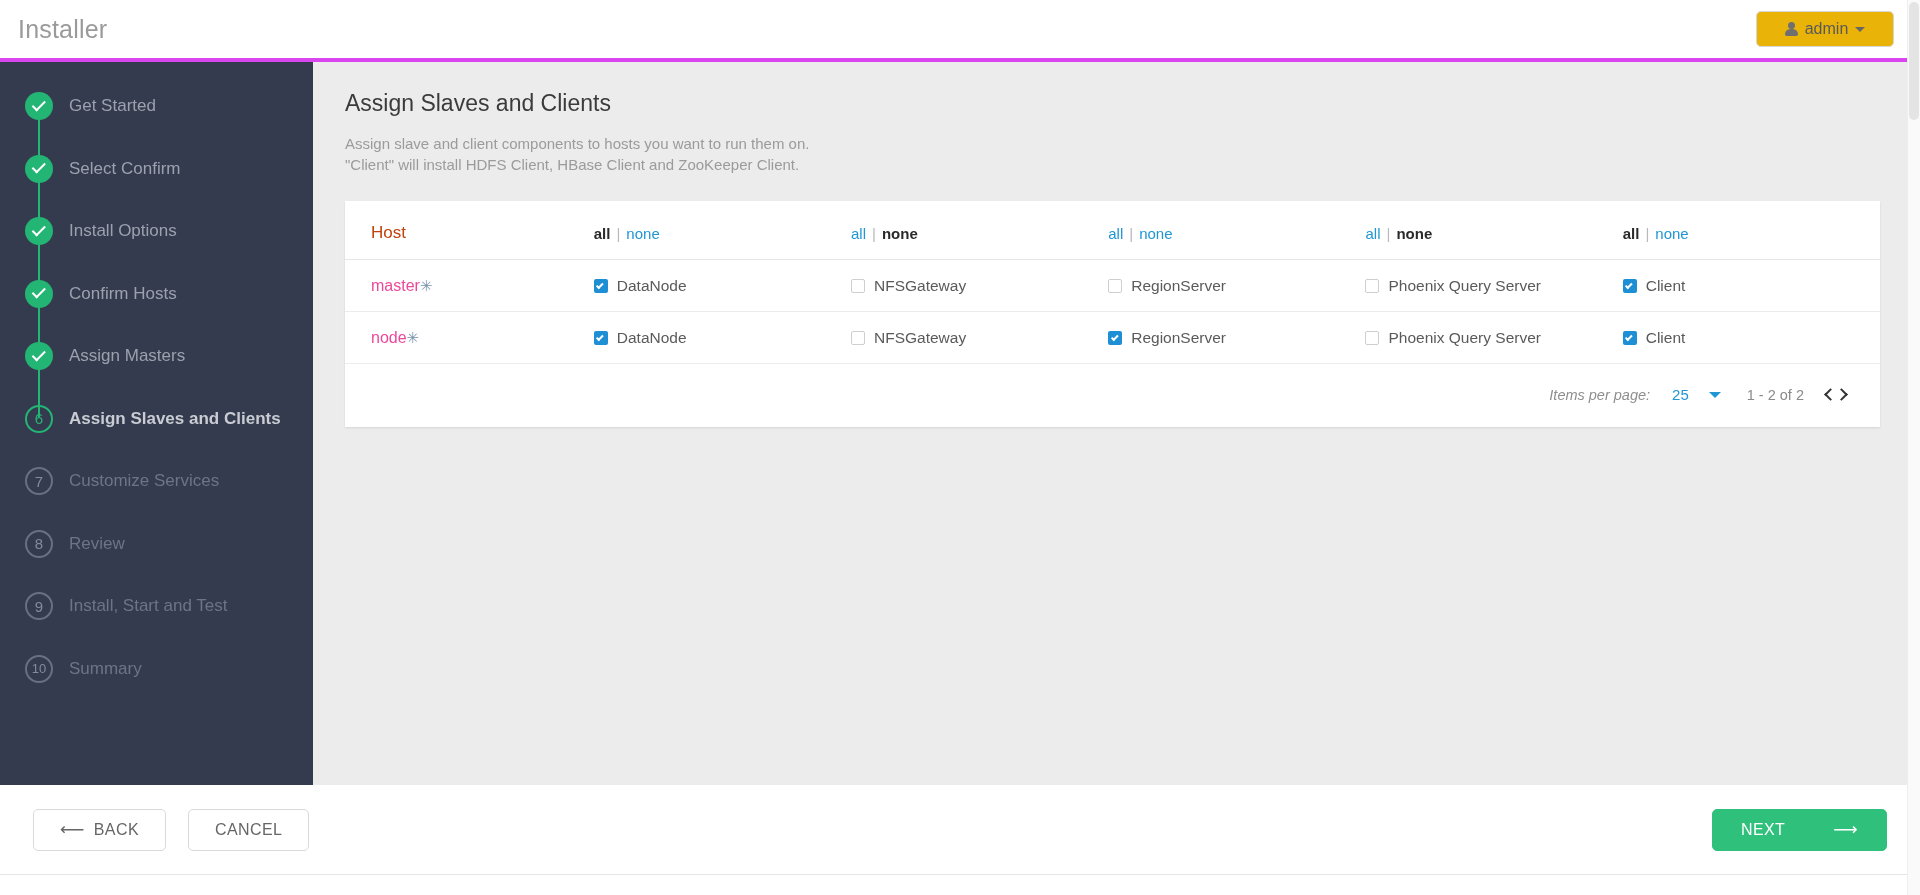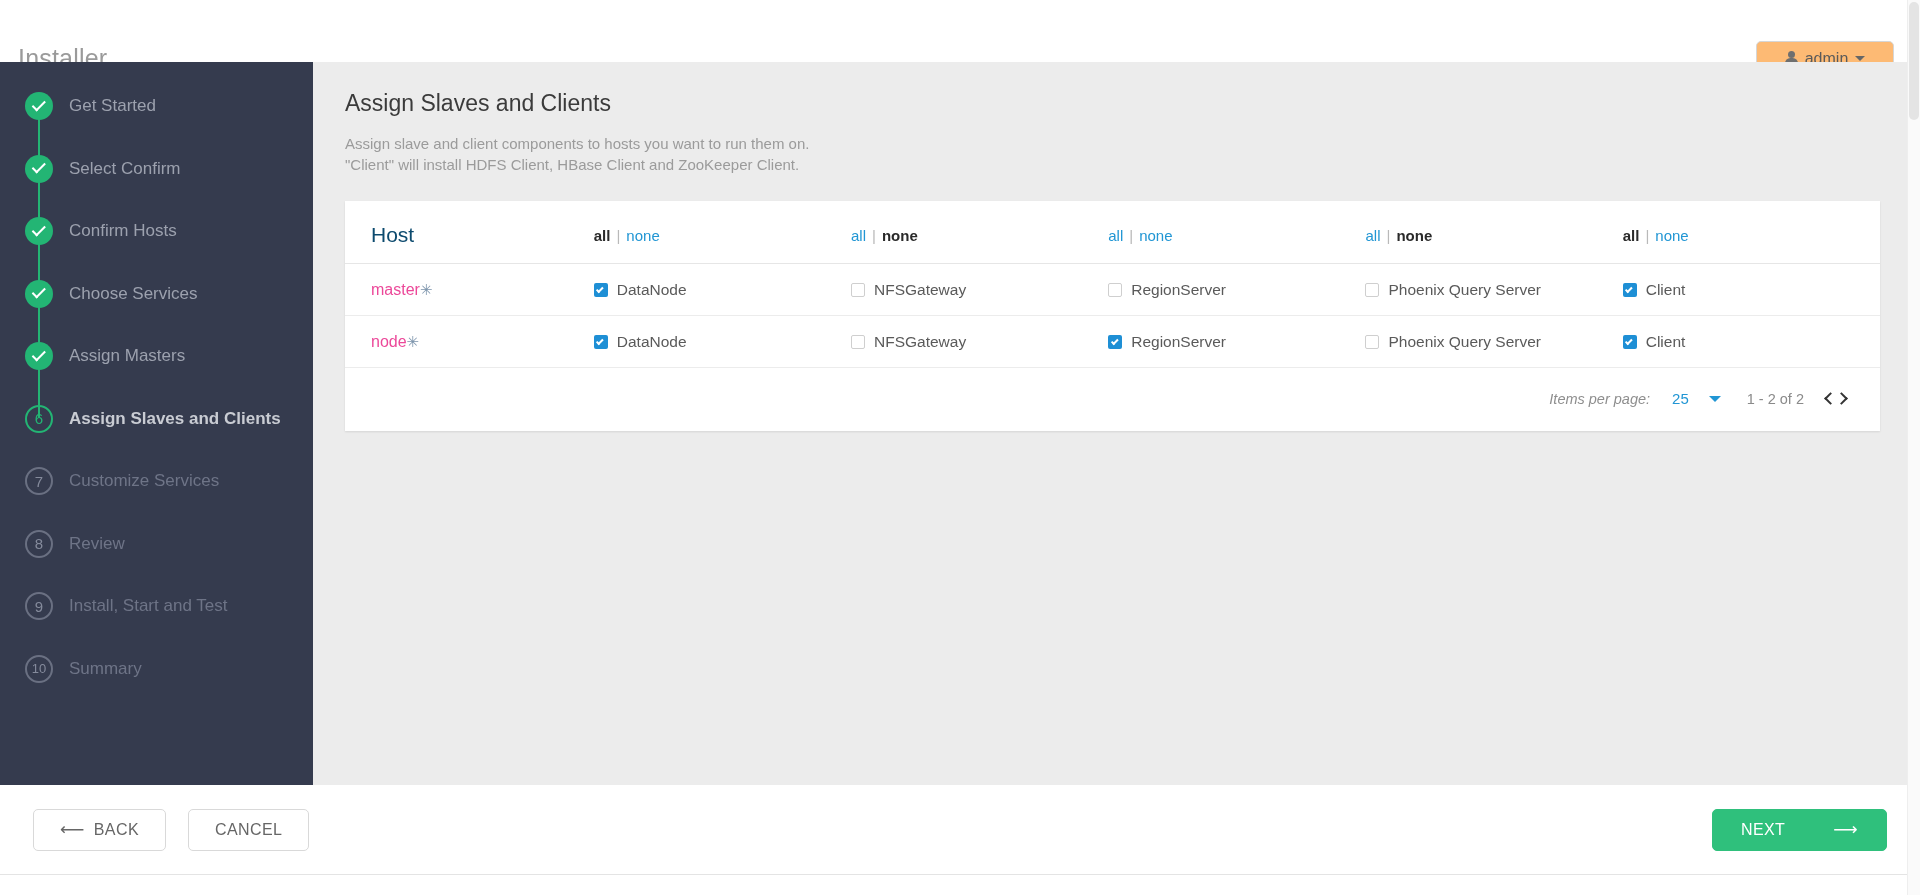--- a/index.html
+++ b/index.html
@@ -7,31 +7,31 @@
     width: 1920px; height: 895px;
     font-family: "Liberation Sans", sans-serif;
     background: #ffffff;
     overflow: hidden;
   }
   .app { position: relative; width: 1920px; height: 895px; background:#fff; }
 
   
   .topbar {
     position: absolute; top: 0; left: 0; width: 1920px; height: 62px;
-    background: #ffffff; border-bottom: 1px solid #d946ef;
-    display: flex; align-items: center; margin-top: 28px;
+    background: #ffffff; border-bottom: 4px solid #d946ef;
+    display: flex; align-items: center;
   }
   .topbar-title {
     margin-left: 18px; font-size: 25px; color: #9a9a9a; font-weight: 400;
     letter-spacing: .2px;
   }
   .topbar-spacer { flex: 1; }
   .admin-btn {
     margin-right: 26px; height: 36px; min-width: 138px;
-    border: 1px solid #d6d6d6; border-radius: 5px; background: #fdba74;
+    border: 1px solid #d6d6d6; border-radius: 5px; background: #eab308;
     display: flex; align-items: center; justify-content: center; gap: 7px;
     font-size: 16px; color: #5a5a5a; cursor: pointer; padding: 0 16px;
   }
   .person-icon { display:inline-block; width:13px; height:15px; position:relative; }
   .person-icon::before {
     content:""; position:absolute; top:0; left:3px; width:7px; height:7px;
     border-radius:50%; background:#6f6f6f;
   }
   .person-icon::after {
     content:""; position:absolute; bottom:1px; left:0; width:13px; height:7px;
@@ -88,21 +88,21 @@
   }
   table.hosts { width: 100%; border-collapse: collapse; table-layout: fixed; }
   table.hosts th, table.hosts td { text-align: left; }
   .col-host { width: 235px; }
   .col-comp { width: 243px; }
   table.hosts th {
     padding: 22px 0 16px 0; font-weight: normal; font-size: 15px;
     border-bottom: 1px solid #e6e6e6;
   }
   table.hosts th:first-child, table.hosts td:first-child { padding-left: 26px; }
-  .th-host { color: #0c4a6e; font-size: 21px; }
+  .th-host { color: #c2410c; font-size: 17px; }
   .lnk { cursor: pointer; font-size: 15px; }
   .lnk-blue { color: #2196d4; }
   .lnk-bold { color: #2a2a2a; font-weight: bold; }
   .sep { color: #b9b9b9; margin: 0 6px; }
   table.hosts td {
     padding: 17px 0 16px 0; border-bottom: 1px solid #ececec;
     font-size: 16px; color: #555;
   }
   table.hosts tr:last-child td { border-bottom: 1px solid #ececec; }
   .host-name { color: #ec4899; font-size: 16px; }
@@ -194,27 +194,27 @@
         <div class="step">
           <div class="step-marker marker-done">
             <span class="chk"></span>
           </div>
           <div class="step-label lbl-done">Select Confirm</div>
         </div>
         <div class="step">
           <div class="step-marker marker-done">
             <span class="chk"></span>
           </div>
+          <div class="step-label lbl-done">Install Options</div>
+        </div>
+        <div class="step">
+          <div class="step-marker marker-done">
+            <span class="chk"></span>
+          </div>
           <div class="step-label lbl-done">Confirm Hosts</div>
-        </div>
-        <div class="step">
-          <div class="step-marker marker-done">
-            <span class="chk"></span>
-          </div>
-          <div class="step-label lbl-done">Choose Services</div>
         </div>
         <div class="step">
           <div class="step-marker marker-done">
             <span class="chk"></span>
           </div>
           <div class="step-label lbl-done">Assign Masters</div>
         </div>
         <div class="step">
           <div class="step-marker marker-active">6</div>
           <div class="step-label lbl-active">Assign Slaves and Clients</div>

